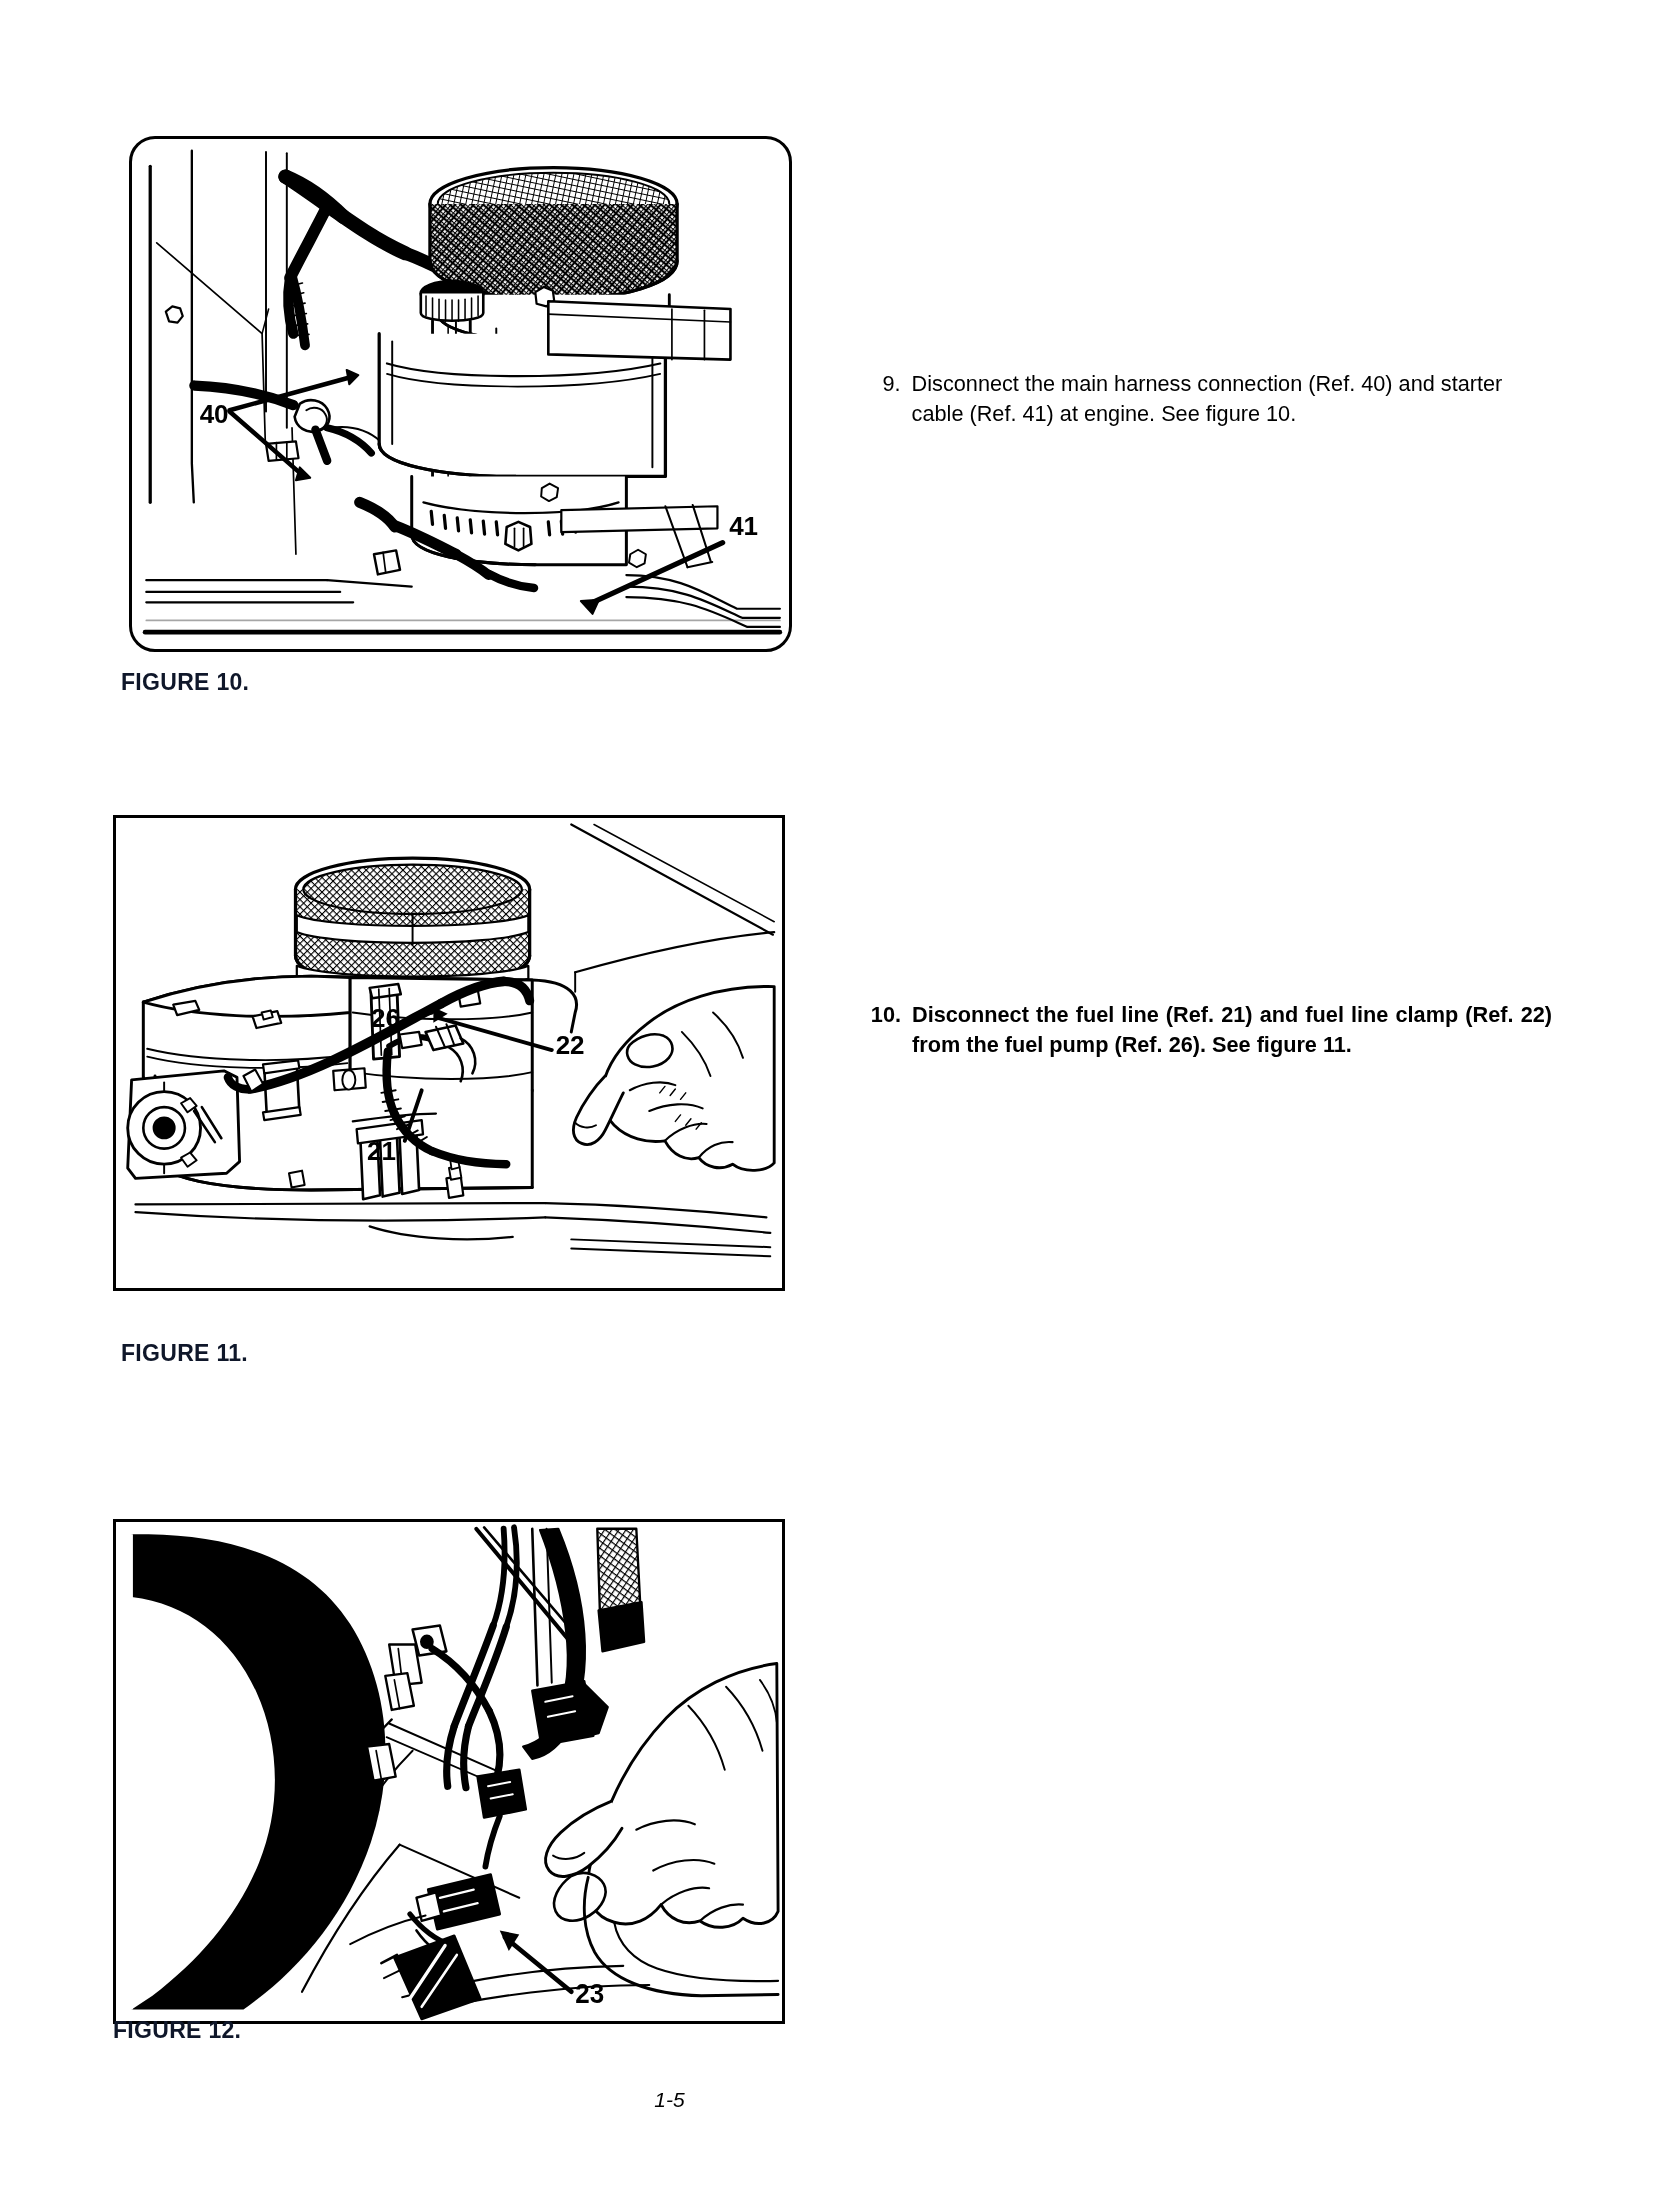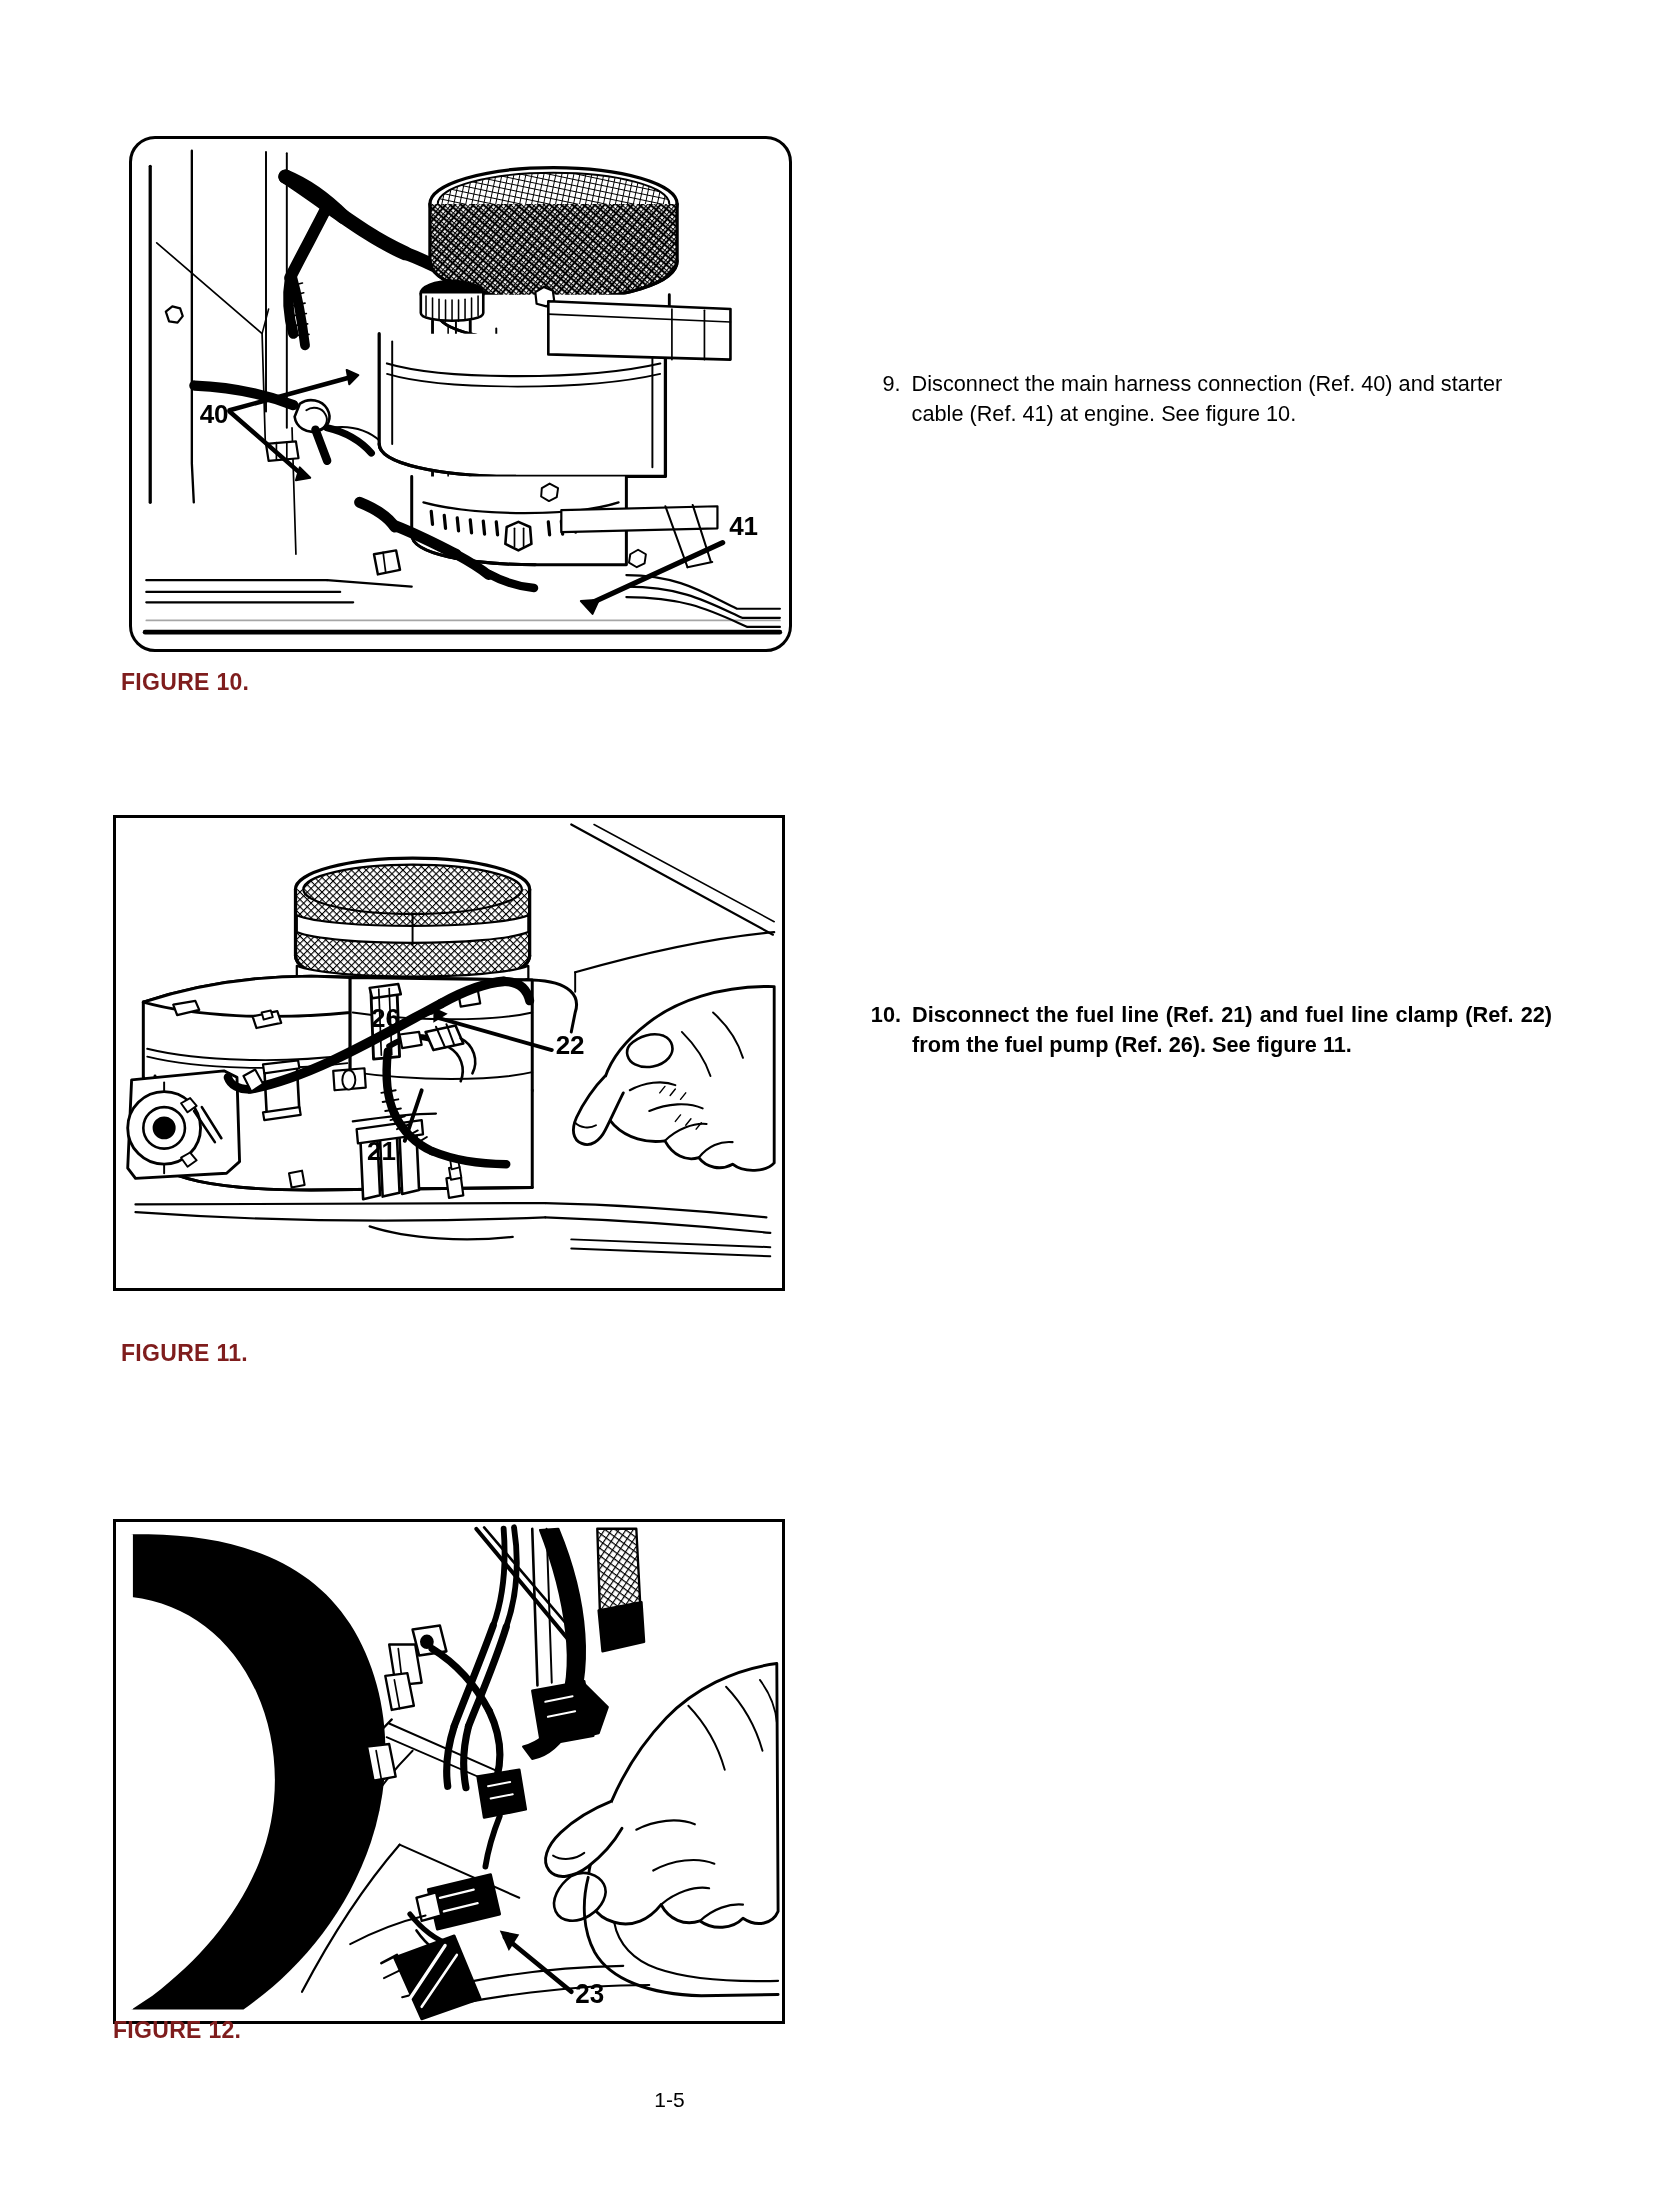--- a/index.html
+++ b/index.html
@@ -37,21 +37,21 @@
   #fig12-box { left: 113px;  top: 1519px; width: 672px; height: 505px; }
 
   
   .caption {
     position: absolute;
     font-family: "Liberation Sans", sans-serif;
     font-weight: bold;
     font-size: 23px;
     letter-spacing: 0.3px;
     white-space: nowrap;
-    color: #7f1d1d;
+    color: #0f172a;
   }
   #cap10 { left: 121px; top: 669px; }
   #cap11 { left: 121px; top: 1340px; }
   #cap12 { left: 113px; top: 2017px; }
 
   
   .step {
     position: absolute;
     display: flex;
     align-items: flex-start;
@@ -80,20 +80,21 @@
   
   #page-number {
     position: absolute;
     left: 0;
     top: 2088px;
     width: 1339px;
     text-align: center;
     font-family: "Liberation Sans", sans-serif;
     font-size: 21px;
     color: #000;
+    font-style: italic;
   }
 </style>
 </head>
 <body>
 
 <div class="page">
 
   <div class="figure-box" id="fig10-box">
     <svg viewBox="0 0 1010 786" preserveAspectRatio="none" aria-hidden="true">
       <defs>

